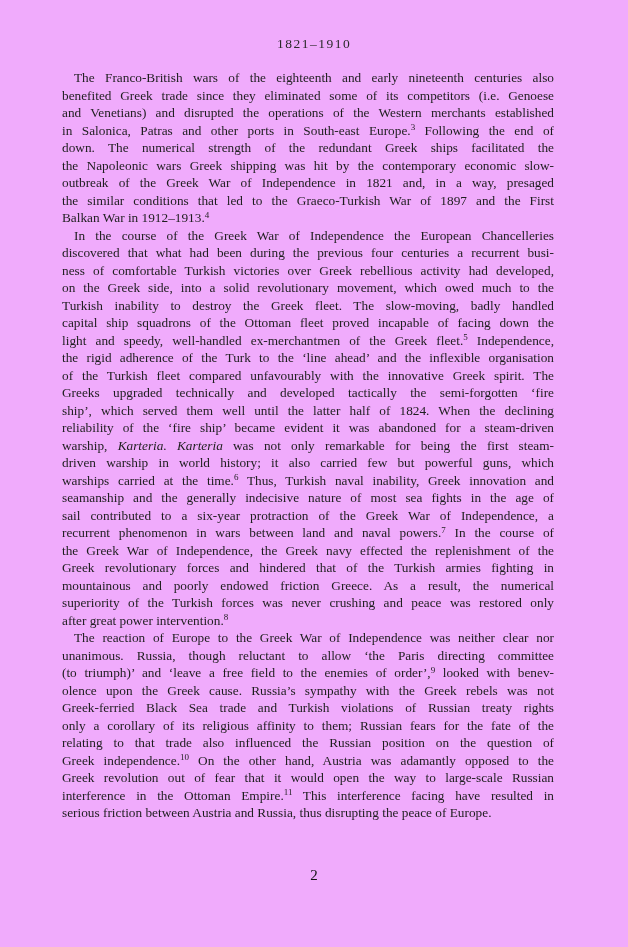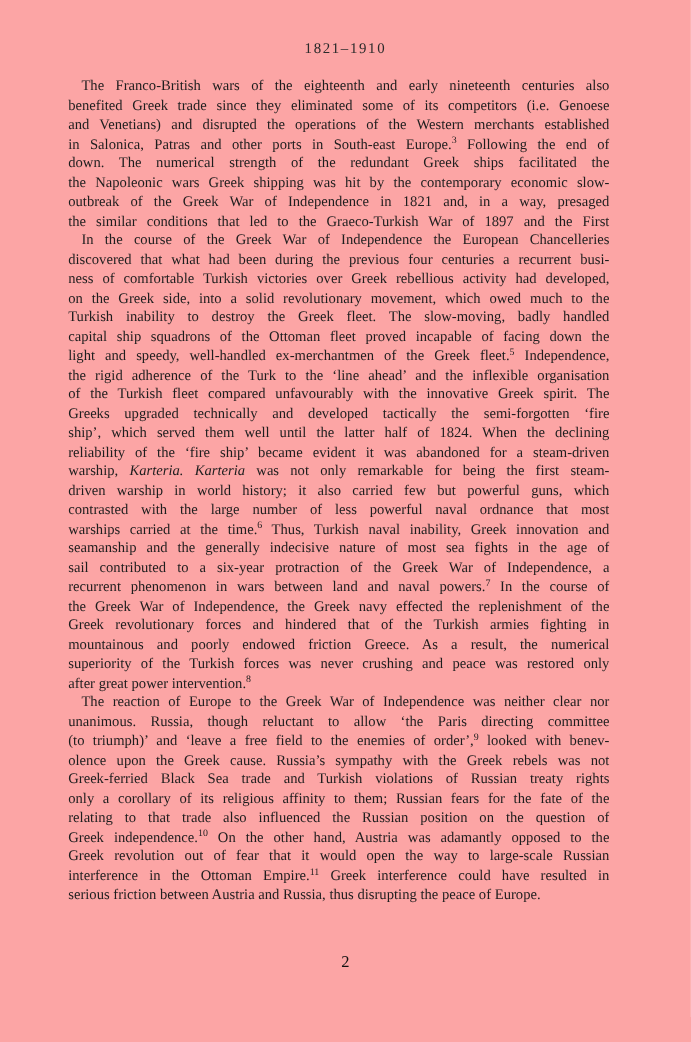--- a/index.html
+++ b/index.html
@@ -1,20 +1,20 @@
 <!DOCTYPE html>
 <html><head>
 <meta charset="utf-8">
 <style>
   html,body{margin:0;padding:0;}
   body{
     width:628px;height:947px;background:#ffffff;position:relative;overflow:hidden;
     font-family:"Liberation Serif","DejaVu Serif",serif;color:#1e1e1e;
   }
-  .page{position:absolute;inset:0;background:#fca5a5;}
+  .page{position:absolute;inset:0;background:#f0abfc;}
   .header{
     position:absolute;top:36px;left:0;width:100%;text-align:center;
     font-size:13.5px;letter-spacing:1.5px;color:#2a2a2a;
   }
   .text-block{
     position:absolute;left:62px;top:69px;width:492px;
     font-size:13.3px;line-height:17.5px;color:#1e1e1e;
   }
   .para .line{
     text-align:justify;text-align-last:justify;
@@ -41,58 +41,58 @@
   <div class="text-block">
       <div class="para">
         <div class="line first"><span>The Franco-British wars of the eighteenth and early nineteenth centuries also</span></div>
         <div class="line"><span>benefited Greek trade since they eliminated some of its competitors (i.e. Genoese</span></div>
         <div class="line"><span>and Venetians) and disrupted the operations of the Western merchants established</span></div>
         <div class="line"><span>in Salonica, Patras and other ports in South-east Europe.</span><sup>3</sup><span> Following the end of</span></div>
         <div class="line"><span>down. The numerical strength of the redundant Greek ships facilitated the</span></div>
         <div class="line"><span>the Napoleonic wars Greek shipping was hit by the contemporary economic slow-</span></div>
         <div class="line"><span>outbreak of the Greek War of Independence in 1821 and, in a way, presaged</span></div>
         <div class="line"><span>the similar conditions that led to the Graeco-Turkish War of 1897 and the First</span></div>
+        <div class="line last"><span>Balkan War in 1912–1913.</span><sup>4</sup></div>
       </div>
       <div class="para">
         <div class="line first"><span>In the course of the Greek War of Independence the European Chancelleries</span></div>
         <div class="line"><span>discovered that what had been during the previous four centuries a recurrent busi-</span></div>
         <div class="line"><span>ness of comfortable Turkish victories over Greek rebellious activity had developed,</span></div>
         <div class="line"><span>on the Greek side, into a solid revolutionary movement, which owed much to the</span></div>
         <div class="line"><span>Turkish inability to destroy the Greek fleet. The slow-moving, badly handled</span></div>
         <div class="line"><span>capital ship squadrons of the Ottoman fleet proved incapable of facing down the</span></div>
         <div class="line"><span>light and speedy, well-handled ex-merchantmen of the Greek fleet.</span><sup>5</sup><span> Independence,</span></div>
         <div class="line"><span>the rigid adherence of the Turk to the ‘line ahead’ and the inflexible organisation</span></div>
         <div class="line"><span>of the Turkish fleet compared unfavourably with the innovative Greek spirit. The</span></div>
         <div class="line"><span>Greeks upgraded technically and developed tactically the semi-forgotten ‘fire</span></div>
         <div class="line"><span>ship’, which served them well until the latter half of 1824. When the declining</span></div>
         <div class="line"><span>reliability of the ‘fire ship’ became evident it was abandoned for a steam-driven</span></div>
         <div class="line"><span>warship, </span><i>Karteria. Karteria</i><span> was not only remarkable for being the first steam-</span></div>
         <div class="line"><span>driven warship in world history; it also carried few but powerful guns, which</span></div>
-        <div class="line"><span>contrasted with the large number of less powerful naval ordnance that most</span></div>
         <div class="line"><span>warships carried at the time.</span><sup>6</sup><span> Thus, Turkish naval inability, Greek innovation and</span></div>
         <div class="line"><span>seamanship and the generally indecisive nature of most sea fights in the age of</span></div>
         <div class="line"><span>sail contributed to a six-year protraction of the Greek War of Independence, a</span></div>
         <div class="line"><span>recurrent phenomenon in wars between land and naval powers.</span><sup>7</sup><span> In the course of</span></div>
         <div class="line"><span>the Greek War of Independence, the Greek navy effected the replenishment of the</span></div>
         <div class="line"><span>Greek revolutionary forces and hindered that of the Turkish armies fighting in</span></div>
         <div class="line"><span>mountainous and poorly endowed friction Greece. As a result, the numerical</span></div>
         <div class="line"><span>superiority of the Turkish forces was never crushing and peace was restored only</span></div>
         <div class="line last"><span>after great power intervention.</span><sup>8</sup></div>
       </div>
       <div class="para">
         <div class="line first"><span>The reaction of Europe to the Greek War of Independence was neither clear nor</span></div>
         <div class="line"><span>unanimous. Russia, though reluctant to allow ‘the Paris directing committee</span></div>
         <div class="line"><span>(to triumph)’ and ‘leave a free field to the enemies of order’,</span><sup>9</sup><span> looked with benev-</span></div>
         <div class="line"><span>olence upon the Greek cause. Russia’s sympathy with the Greek rebels was not</span></div>
         <div class="line"><span>Greek-ferried Black Sea trade and Turkish violations of Russian treaty rights</span></div>
         <div class="line"><span>only a corollary of its religious affinity to them; Russian fears for the fate of the</span></div>
         <div class="line"><span>relating to that trade also influenced the Russian position on the question of</span></div>
         <div class="line"><span>Greek independence.</span><sup>10</sup><span> On the other hand, Austria was adamantly opposed to the</span></div>
         <div class="line"><span>Greek revolution out of fear that it would open the way to large-scale Russian</span></div>
-        <div class="line"><span>interference in the Ottoman Empire.</span><sup>11</sup><span> Greek interference could have resulted in</span></div>
+        <div class="line"><span>interference in the Ottoman Empire.</span><sup>11</sup><span> This interference facing have resulted in</span></div>
         <div class="line last"><span>serious friction between Austria and Russia, thus disrupting the peace of Europe.</span></div>
       </div>
     </div>
 
   <div class="page-number">2</div>
 
   <div class="watermark">
     
     
   </div>

